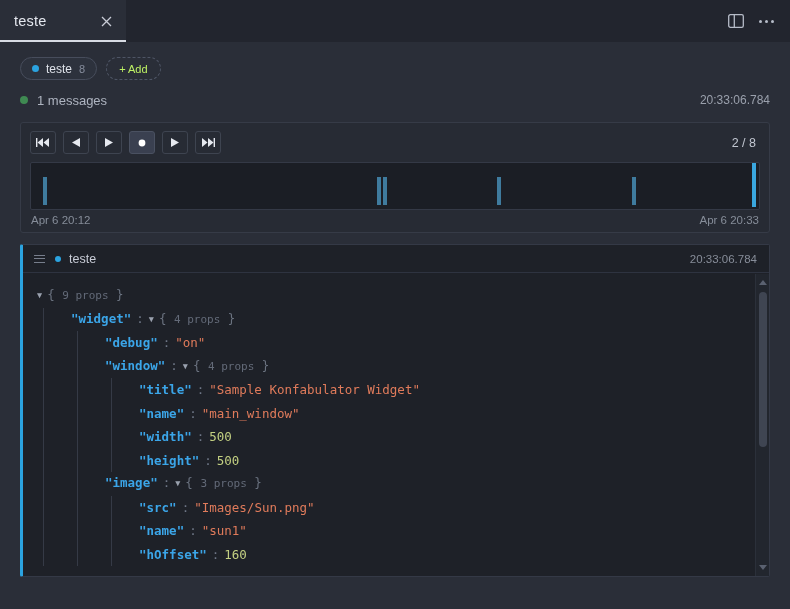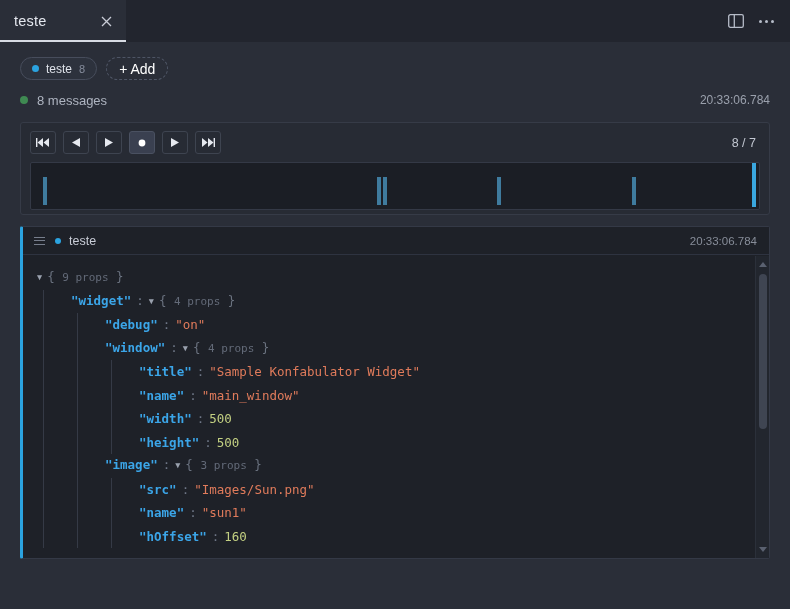--- a/index.html
+++ b/index.html
@@ -98,22 +98,22 @@
   }
   .chip-name { color: #dfe3ea; font-size: 12px; }
   .chip-count { color: #858c9c; font-size: 11px; }
   .chip-add {
     display: inline-flex;
     align-items: center;
     height: 23px;
     padding: 0 12px;
     border: 1px dashed #4e5565;
     border-radius: 12px;
-    color: #ffffff;
-    font-size: 14px;
+    color: #bef264;
+    font-size: 11px;
     background: transparent;
     cursor: pointer;
   }
 
   
   .statusrow {
     display: flex;
     align-items: center;
     padding: 0 20px 0 20px;
     height: 26px;
@@ -334,21 +334,21 @@
   <div class="chip">
     <span class="chip-dot"></span>
     <span class="chip-name">teste</span>
     <span class="chip-count">8</span>
   </div>
   <button class="chip-add">+ Add</button>
 </div>
 
 <div class="statusrow">
   <span class="status-dot"></span>
-  <span class="status-text">8 messages</span>
+  <span class="status-text">1 messages</span>
   <span class="status-time">20:33:06.784</span>
 </div>
 
 <div class="transport">
   <div class="transport-controls">
 
     <button class="tbtn">
       <svg width="14" height="11" viewBox="0 0 14 11">
         <path d="M7 1 L7 10 L1.5 5.5 Z" fill="#e6e9ef"></path>
         <path d="M13 1 L13 10 L7.5 5.5 Z" fill="#e6e9ef"></path>
@@ -381,32 +381,36 @@
     </button>
 
     <button class="tbtn">
       <svg width="14" height="11" viewBox="0 0 14 11">
         <path d="M1 1 L1 10 L6.5 5.5 Z" fill="#e6e9ef"></path>
         <path d="M7 1 L7 10 L12.5 5.5 Z" fill="#e6e9ef"></path>
         <rect x="12.6" y="1" width="1.4" height="9" fill="#e6e9ef"></rect>
       </svg>
     </button>
 
-    <span class="frame-counter">8 / 7</span>
+    <span class="frame-counter">2 / 8</span>
   </div>
 
   <div class="timeline" id="timeline">
       <div class="tick" style="left: 1.7%; background: rgb(63, 123, 158);"></div>
       <div class="tick" style="left: 47.5%; background: rgb(63, 123, 158);"></div>
       <div class="tick" style="left: 48.4%; background: rgb(63, 123, 158);"></div>
       <div class="tick" style="left: 64%; background: rgb(63, 123, 158);"></div>
       <div class="tick" style="left: 82.5%; background: rgb(63, 123, 158);"></div>
       <div class="tick current" style="left: 99.1%; background: rgb(58, 167, 223);"></div>
     </div>
 
+  <div class="timeline-labels">
+    <span>Apr 6 20:12</span>
+    <span>Apr 6 20:33</span>
+  </div>
 </div>
 
 <div class="message-card">
   <div class="msg-header">
     <span class="hamburger">
         <i></i>
         <i></i>
         <i></i>
       </span>
     <span class="msg-dot"></span>

